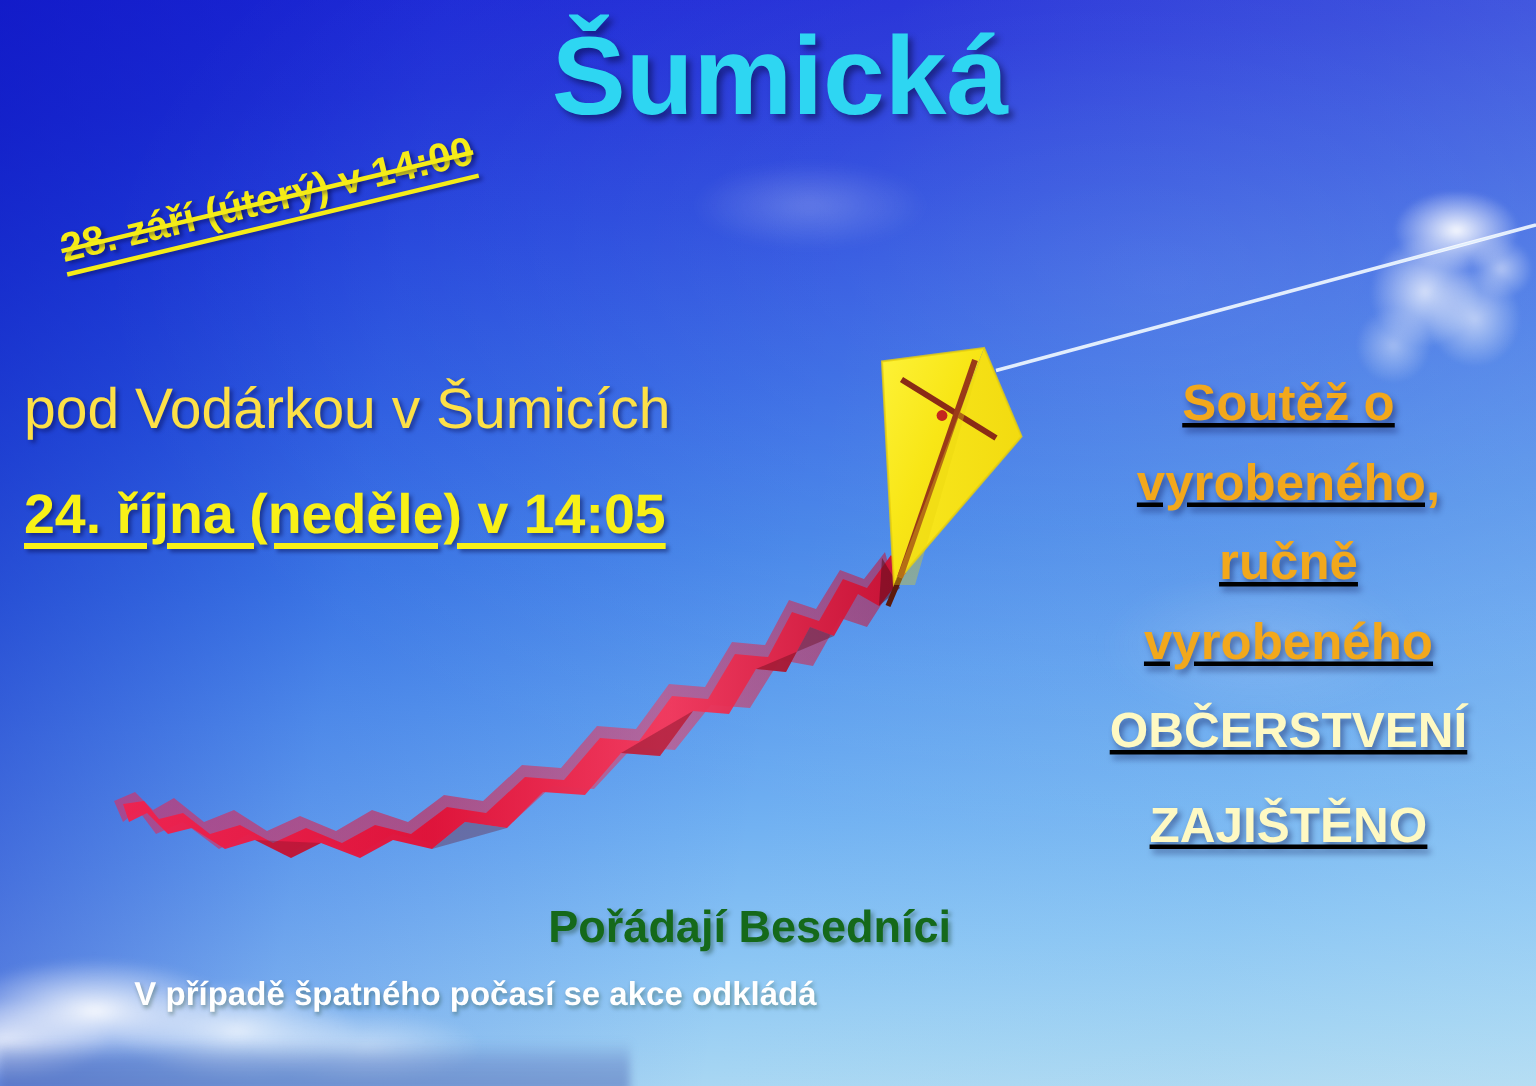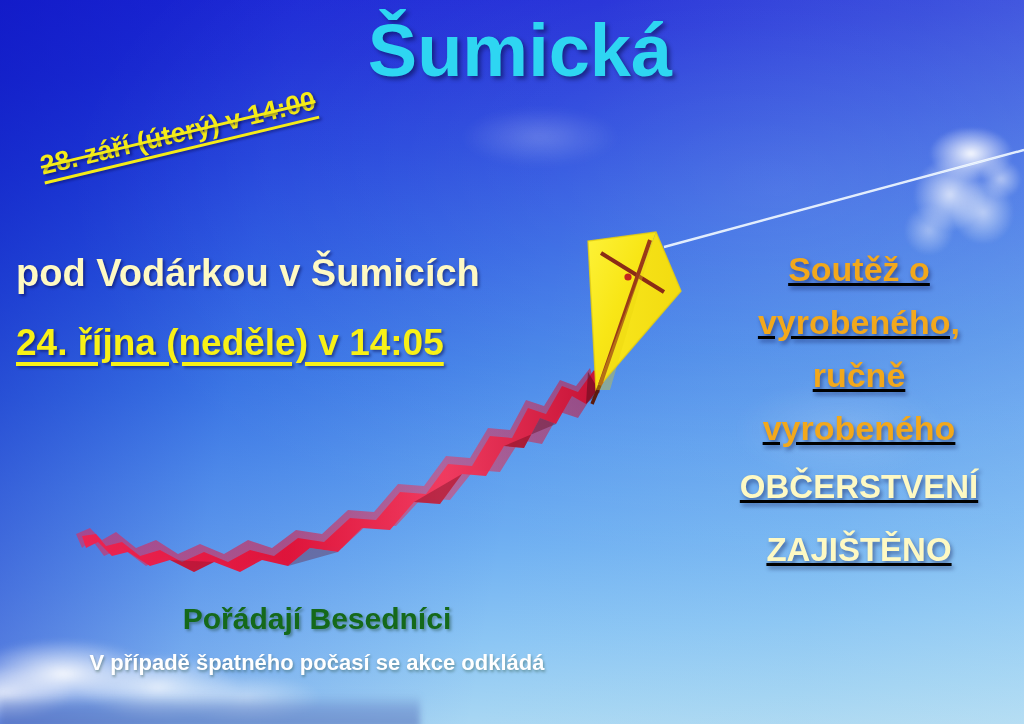--- a/index.html
+++ b/index.html
@@ -144,22 +144,22 @@
     text-decoration: line-through underline;
     text-decoration-thickness: 3px;
     text-underline-offset: 7px;
     text-shadow: 2px 2px 3px rgba(0,0,60,0.45);
   }
 
   #place-line {
     left: 16px;
     top: 252px;
     font-size: 38px;
-    font-weight: bold;
-    color: #fef9c3;
+    font-weight: normal;
+    color: #fde047;
     text-shadow: 2px 2px 3px rgba(0,0,60,0.45);
   }
   #new-date {
     left: 16px;
     top: 322px;
     font-size: 37px;
     font-weight: bold;
     color: #f8f117;
     text-decoration: underline;
     text-decoration-thickness: 4px;
@@ -186,21 +186,21 @@
   #right-col .rline.red {
     color: #fef9c3;
     font-size: 33px;
     line-height: 63px;
     letter-spacing: 0px;
   }
 
   #organiser {
     left: 0; right: 0;
     top: 602px;
-    text-align: center;
+    text-align: right;
     font-size: 30px;
     font-weight: bold;
     color: #15691a;
     text-shadow: 2px 2px 3px rgba(0,40,0,0.35);
   }
   #organiser-inner { padding-right: 390px; }
 
   #weather-note {
     left: 0; right: 0;
     top: 650px;

